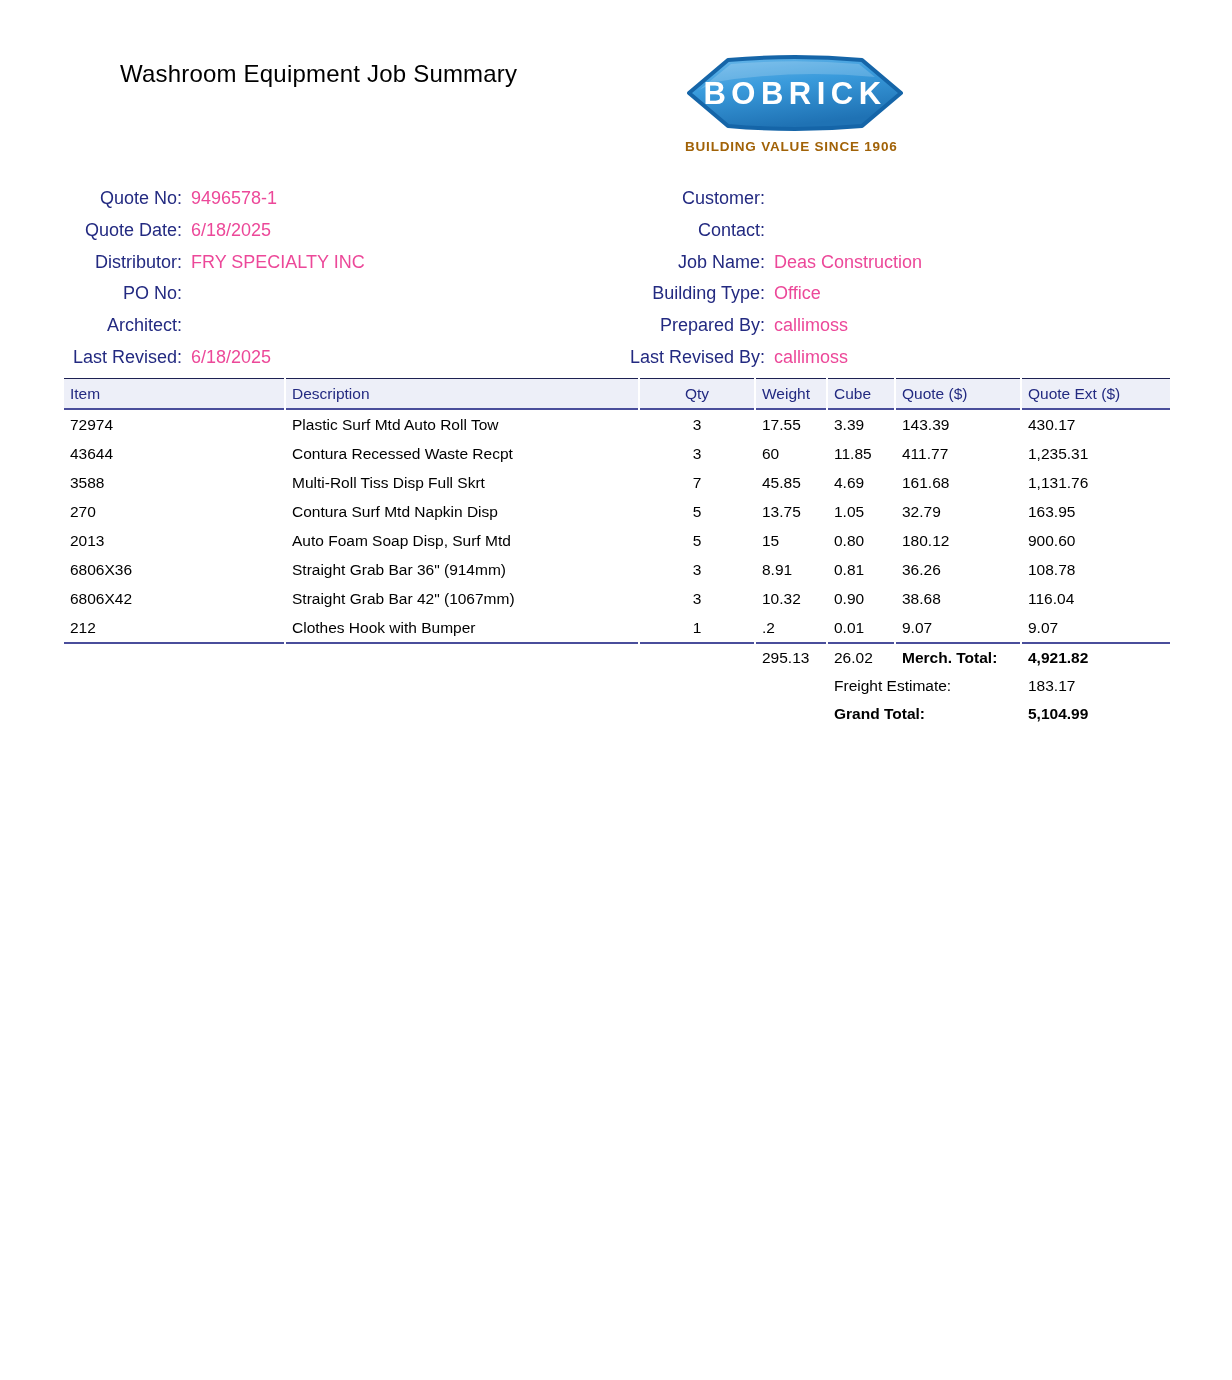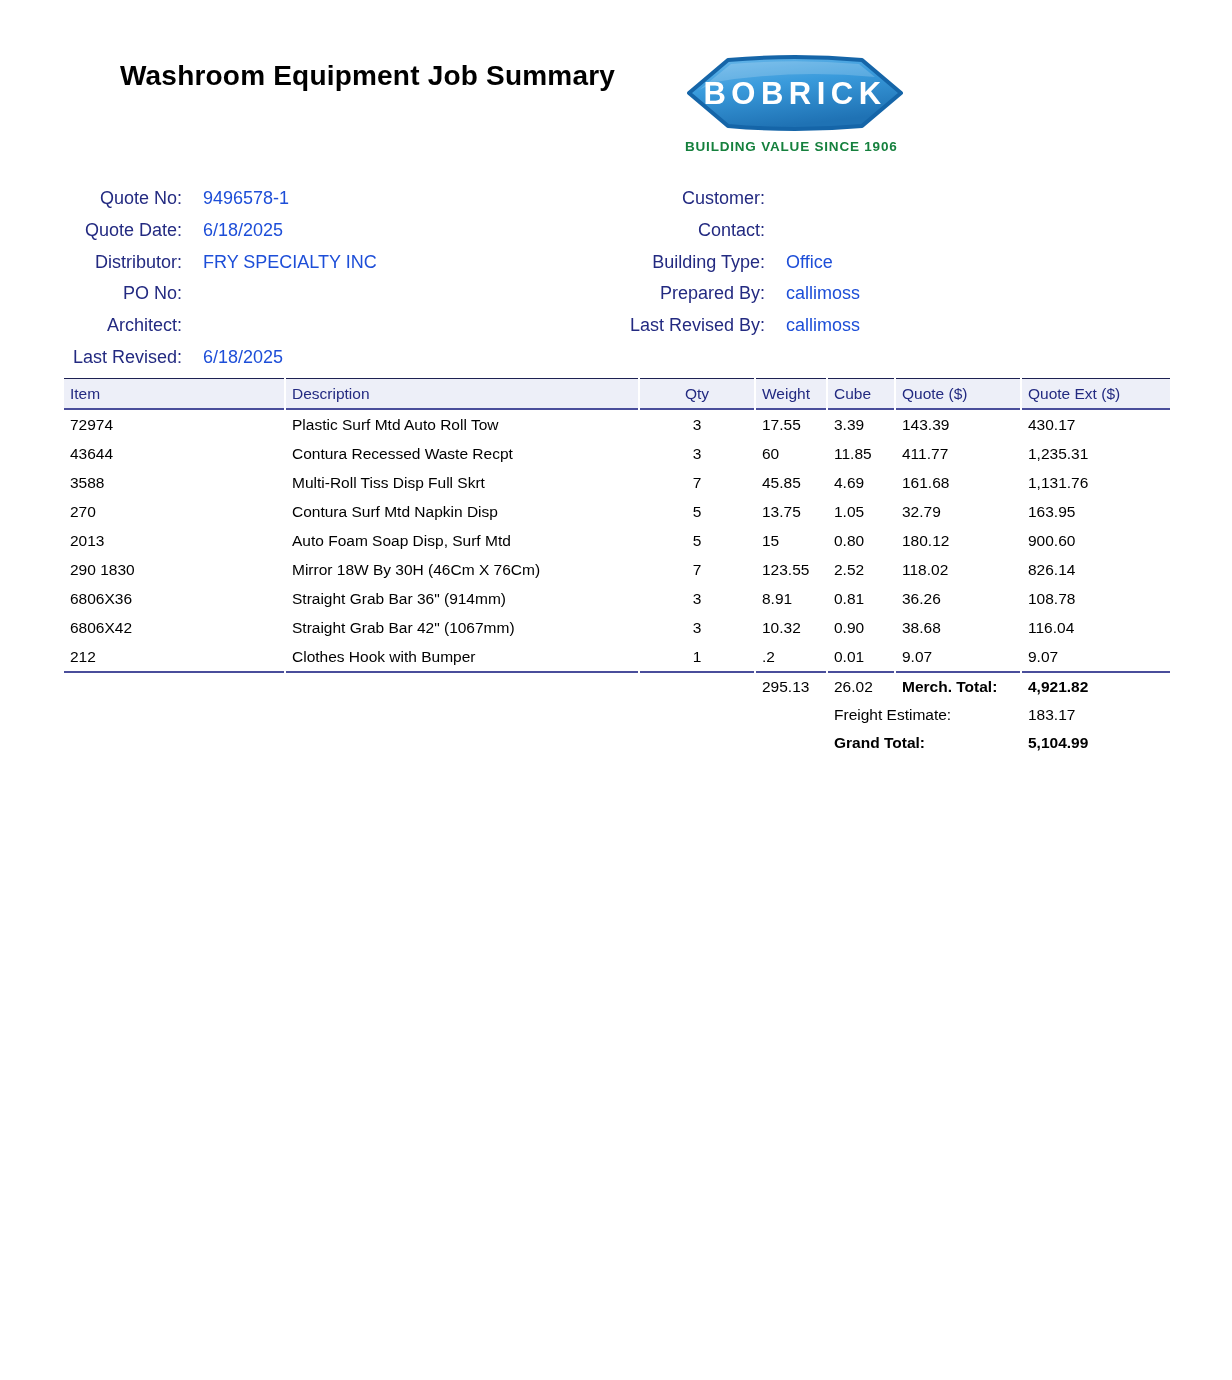--- a/index.html
+++ b/index.html
@@ -8,38 +8,38 @@
     --line-medium:#4a4e9b;
     --header-bg:#edeff8;
   }
   *{box-sizing:border-box;}
   html,body{margin:0;padding:0;background:#ffffff;}
   body{font-family:"Liberation Sans", sans-serif;color:#000;}
   .sheet{position:relative;width:1232px;height:1380px;background:#fff;overflow:hidden;}
 
   .page-title{
     position:absolute;left:120px;top:60px;
-    font-size:28px;font-weight:bold;color:#000;letter-spacing:0.2px;
+    font-size:24px;font-weight:normal;color:#000;letter-spacing:0.2px;
   }
 
   .logo-block{position:absolute;left:685px;top:52px;width:220px;text-align:left;}
   .logo-block svg{display:block;}
   .logo-tagline{
-    margin-top:5px;font-size:13.5px;font-weight:bold;color:#15803d;
+    margin-top:5px;font-size:13.5px;font-weight:bold;color:#a16207;
     letter-spacing:0.8px;white-space:nowrap;
   }
 
   .info-col{position:absolute;top:183px;}
   .info-col.left{left:62px;width:480px;}
   .info-col.right{left:600px;width:520px;}
   .field-row{display:flex;line-height:31.8px;font-size:18px;}
   .field-label{color:var(--label-navy);text-align:right;flex:0 0 auto;}
   .info-col.left  .field-label{width:120px;}
   .info-col.right .field-label{width:165px;}
-  .field-value{margin-left:21px;color:#1d4ed8;white-space:nowrap;}
+  .field-value{margin-left:9px;color:#ec4899;white-space:nowrap;}
 
   .items-table{
     position:absolute;left:62px;top:378px;width:1110px;
     border-collapse:separate;border-spacing:2px 0;table-layout:fixed;
     font-size:15.5px;
   }
   .items-table th{
     background:var(--header-bg);color:var(--label-navy);font-weight:normal;
     border-top:1px solid var(--line-dark);
     border-bottom:2px solid var(--line-medium);
@@ -107,20 +107,24 @@
   <div class="info-col right">
     <div class="field-row">
       <span class="field-label">Customer:</span>
       <span class="field-value"></span>
     </div>
     <div class="field-row">
       <span class="field-label">Contact:</span>
       <span class="field-value"></span>
     </div>
     <div class="field-row">
+      <span class="field-label">Job Name:</span>
+      <span class="field-value">Deas Construction</span>
+    </div>
+    <div class="field-row">
       <span class="field-label">Building Type:</span>
       <span class="field-value">Office</span>
     </div>
     <div class="field-row">
       <span class="field-label">Prepared By:</span>
       <span class="field-value">callimoss</span>
     </div>
     <div class="field-row">
       <span class="field-label">Last Revised By:</span>
       <span class="field-value">callimoss</span>
@@ -188,29 +192,20 @@
       <tr>
         <td class="al">2013</td>
         <td class="al">Auto Foam Soap Disp, Surf Mtd</td>
         <td class="ac">5</td>
         <td class="ar">15</td>
         <td class="ar">0.80</td>
         <td class="ar">180.12</td>
         <td class="ar ext">900.60</td>
       </tr>
       <tr>
-        <td class="al">290 1830</td>
-        <td class="al">Mirror 18W By 30H (46Cm X 76Cm)</td>
-        <td class="ac">7</td>
-        <td class="ar">123.55</td>
-        <td class="ar">2.52</td>
-        <td class="ar">118.02</td>
-        <td class="ar ext">826.14</td>
-      </tr>
-      <tr>
         <td class="al">6806X36</td>
         <td class="al">Straight Grab Bar 36" (914mm)</td>
         <td class="ac">3</td>
         <td class="ar">8.91</td>
         <td class="ar">0.81</td>
         <td class="ar">36.26</td>
         <td class="ar ext">108.78</td>
       </tr>
       <tr>
         <td class="al">6806X42</td>

